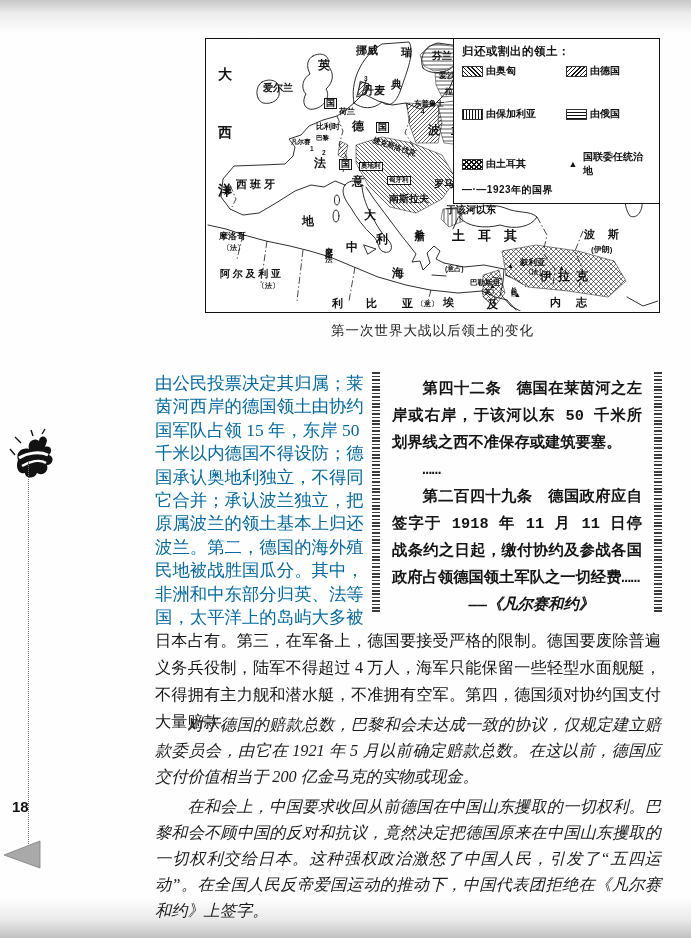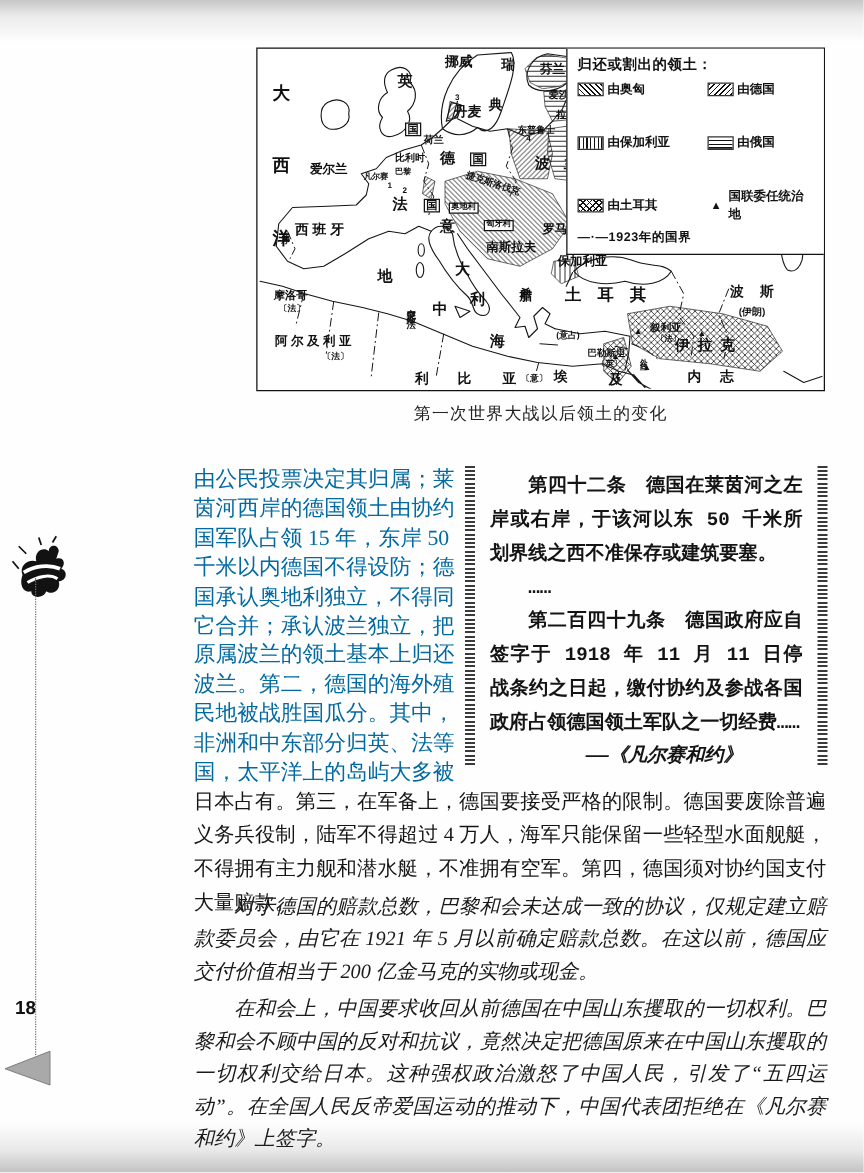--- a/index.html
+++ b/index.html
@@ -152,21 +152,21 @@
         <path d="M331,178 L341,196 L337,214 L349,230 L347,246"></path>
         <path d="M377,192 L369,212 L377,232 L373,248"></path>
         <path d="M299,236 L310,240 L320,248"></path>
       </g>
     </svg>
 
     <div id="map-labels">
         <div class="map-label" style="left: 12px; top: 28px; font-size: 14px;">大</div>
         <div class="map-label" style="left: 12px; top: 86px; font-size: 14px;">西</div>
         <div class="map-label" style="left: 12px; top: 144px; font-size: 14px;">洋</div>
-        <div class="map-label" style="left: 42px; top: 44px; font-size: 10px; margin-top: 48px;">爱尔兰</div>
+        <div class="map-label" style="left: 57px; top: 44px; font-size: 10px;">爱尔兰</div>
         <div class="map-label" style="left: 112px; top: 20px; font-size: 12px;">英</div>
         <div class="map-label boxed" style="left: 118px; top: 59px; font-size: 9px;">国</div>
         <div class="map-label" style="left: 150px; top: 6px; font-size: 11px;">挪威</div>
         <div class="map-label" style="left: 195px; top: 8px; font-size: 11px;">瑞</div>
         <div class="map-label" style="left: 185px; top: 40px; font-size: 11px;">典</div>
         <div class="map-label" style="left: 226px; top: 12px; font-size: 10px;">芬兰</div>
         <div class="map-label" style="left: 157px; top: 46px; font-size: 11px;">丹麦</div>
         <div class="map-label" style="left: 233px; top: 33px; font-size: 8px;">爱沙尼亚</div>
         <div class="map-label" style="left: 239px; top: 49px; font-size: 8px;">拉脱维亚</div>
         <div class="map-label" style="left: 208px; top: 61px; font-size: 7.5px;">东普鲁士</div>
@@ -190,21 +190,21 @@
         <div class="map-label" style="left: 146px; top: 136px; font-size: 12px;">意</div>
         <div class="map-label" style="left: 158px; top: 170px; font-size: 12px;">大</div>
         <div class="map-label" style="left: 170px; top: 194px; font-size: 12px;">利</div>
         <div class="map-label" style="left: 30px; top: 140px; font-size: 11px;">西 班 牙</div>
         <div class="map-label vert" style="left: 18px; top: 142px; font-size: 7px;">葡牙</div>
         <div class="map-label" style="left: 270px; top: 104px; font-size: 13px;">苏</div>
         <div class="map-label" style="left: 313px; top: 104px; font-size: 13px;">俄</div>
         <div class="map-label" style="left: 256px; top: 121px; font-size: 8.5px;">(1922年后为苏联)</div>
         <div class="map-label" style="left: 228px; top: 140px; font-size: 10px;">罗马尼亚</div>
         <div class="map-label" style="left: 183px; top: 155px; font-size: 10px;">南斯拉夫</div>
-        <div class="map-label" style="left: 240px; top: 166px; font-size: 10px;">保加利亚</div>
+        <div class="map-label" style="left: 240px; top: 166px; font-size: 10px;">于该河以东</div>
         <div class="map-label vert" style="left: 208px; top: 182px; font-size: 10px;">希腊</div>
         <div class="map-label" style="left: 246px; top: 190px; font-size: 13px;">土</div>
         <div class="map-label" style="left: 272px; top: 190px; font-size: 13px;">耳</div>
         <div class="map-label" style="left: 298px; top: 190px; font-size: 13px;">其</div>
         <div class="map-label" style="left: 378px; top: 190px; font-size: 11px;">波</div>
         <div class="map-label" style="left: 402px; top: 190px; font-size: 11px;">斯</div>
         <div class="map-label" style="left: 385px; top: 207px; font-size: 8px;">(伊朗)</div>
         <div class="map-label" style="left: 314px; top: 219px; font-size: 8.5px;">叙利亚</div>
         <div class="map-label" style="left: 319px; top: 230px; font-size: 6.5px;">〔法〕</div>
         <div class="map-label" style="left: 334px; top: 231px; font-size: 12px;">伊</div>

